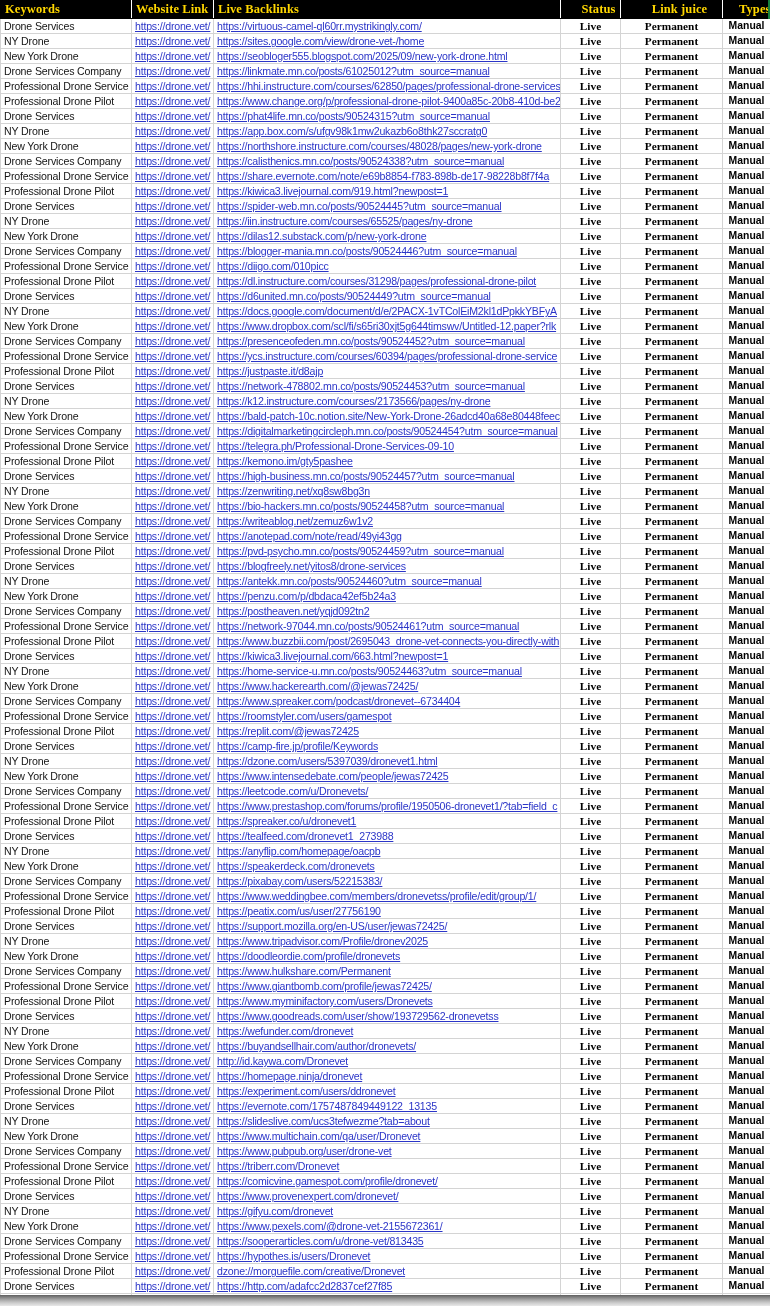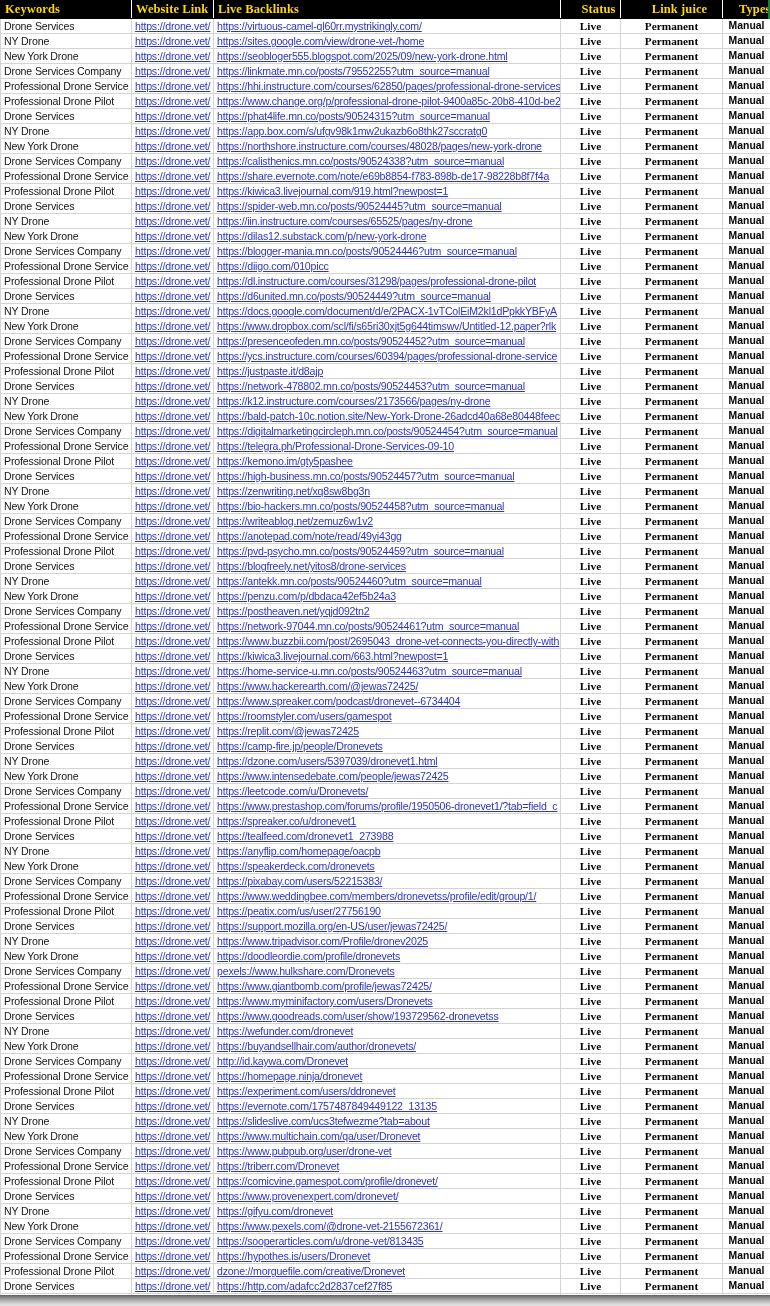--- a/index.html
+++ b/index.html
@@ -157,21 +157,21 @@
           <td class="kw">New York Drone</td>
           <td class="lnk"><a class="u" href="#">https://drone.vet/</a></td>
           <td class="lnk"><a class="u" href="#">https://seobloger555.blogspot.com/2025/09/new-york-drone.html</a></td>
           <td class="ctr">Live</td>
           <td class="ctr">Permanent</td>
           <td class="types">Manual</td>
         </tr>
         <tr>
           <td class="kw">Drone Services Company</td>
           <td class="lnk"><a class="u" href="#">https://drone.vet/</a></td>
-          <td class="lnk"><a class="u" href="#">https://linkmate.mn.co/posts/79552255?utm_source=manual</a></td>
+          <td class="lnk"><a class="u" href="#">https://linkmate.mn.co/posts/61025012?utm_source=manual</a></td>
           <td class="ctr">Live</td>
           <td class="ctr">Permanent</td>
           <td class="types">Manual</td>
         </tr>
         <tr>
           <td class="kw">Professional Drone Service</td>
           <td class="lnk"><a class="u" href="#">https://drone.vet/</a></td>
           <td class="lnk"><a class="u" href="#">https://hhi.instructure.com/courses/62850/pages/professional-drone-services</a></td>
           <td class="ctr">Live</td>
           <td class="ctr">Permanent</td>
@@ -517,21 +517,21 @@
           <td class="kw">Professional Drone Pilot</td>
           <td class="lnk"><a class="u" href="#">https://drone.vet/</a></td>
           <td class="lnk"><a class="u" href="#">https://replit.com/@jewas72425</a></td>
           <td class="ctr">Live</td>
           <td class="ctr">Permanent</td>
           <td class="types">Manual</td>
         </tr>
         <tr>
           <td class="kw">Drone Services</td>
           <td class="lnk"><a class="u" href="#">https://drone.vet/</a></td>
-          <td class="lnk"><a class="u" href="#">https://camp-fire.jp/people/Dronevets</a></td>
+          <td class="lnk"><a class="u" href="#">https://camp-fire.jp/profile/Keywords</a></td>
           <td class="ctr">Live</td>
           <td class="ctr">Permanent</td>
           <td class="types">Manual</td>
         </tr>
         <tr>
           <td class="kw">NY Drone</td>
           <td class="lnk"><a class="u" href="#">https://drone.vet/</a></td>
           <td class="lnk"><a class="u" href="#">https://dzone.com/users/5397039/dronevet1.html</a></td>
           <td class="ctr">Live</td>
           <td class="ctr">Permanent</td>
@@ -637,21 +637,21 @@
           <td class="kw">New York Drone</td>
           <td class="lnk"><a class="u" href="#">https://drone.vet/</a></td>
           <td class="lnk"><a class="u" href="#">https://doodleordie.com/profile/dronevets</a></td>
           <td class="ctr">Live</td>
           <td class="ctr">Permanent</td>
           <td class="types">Manual</td>
         </tr>
         <tr>
           <td class="kw">Drone Services Company</td>
           <td class="lnk"><a class="u" href="#">https://drone.vet/</a></td>
-          <td class="lnk"><a class="u" href="#">pexels://www.hulkshare.com/Dronevets</a></td>
+          <td class="lnk"><a class="u" href="#">https://www.hulkshare.com/Permanent</a></td>
           <td class="ctr">Live</td>
           <td class="ctr">Permanent</td>
           <td class="types">Manual</td>
         </tr>
         <tr>
           <td class="kw">Professional Drone Service</td>
           <td class="lnk"><a class="u" href="#">https://drone.vet/</a></td>
           <td class="lnk"><a class="u" href="#">https://www.giantbomb.com/profile/jewas72425/</a></td>
           <td class="ctr">Live</td>
           <td class="ctr">Permanent</td>

